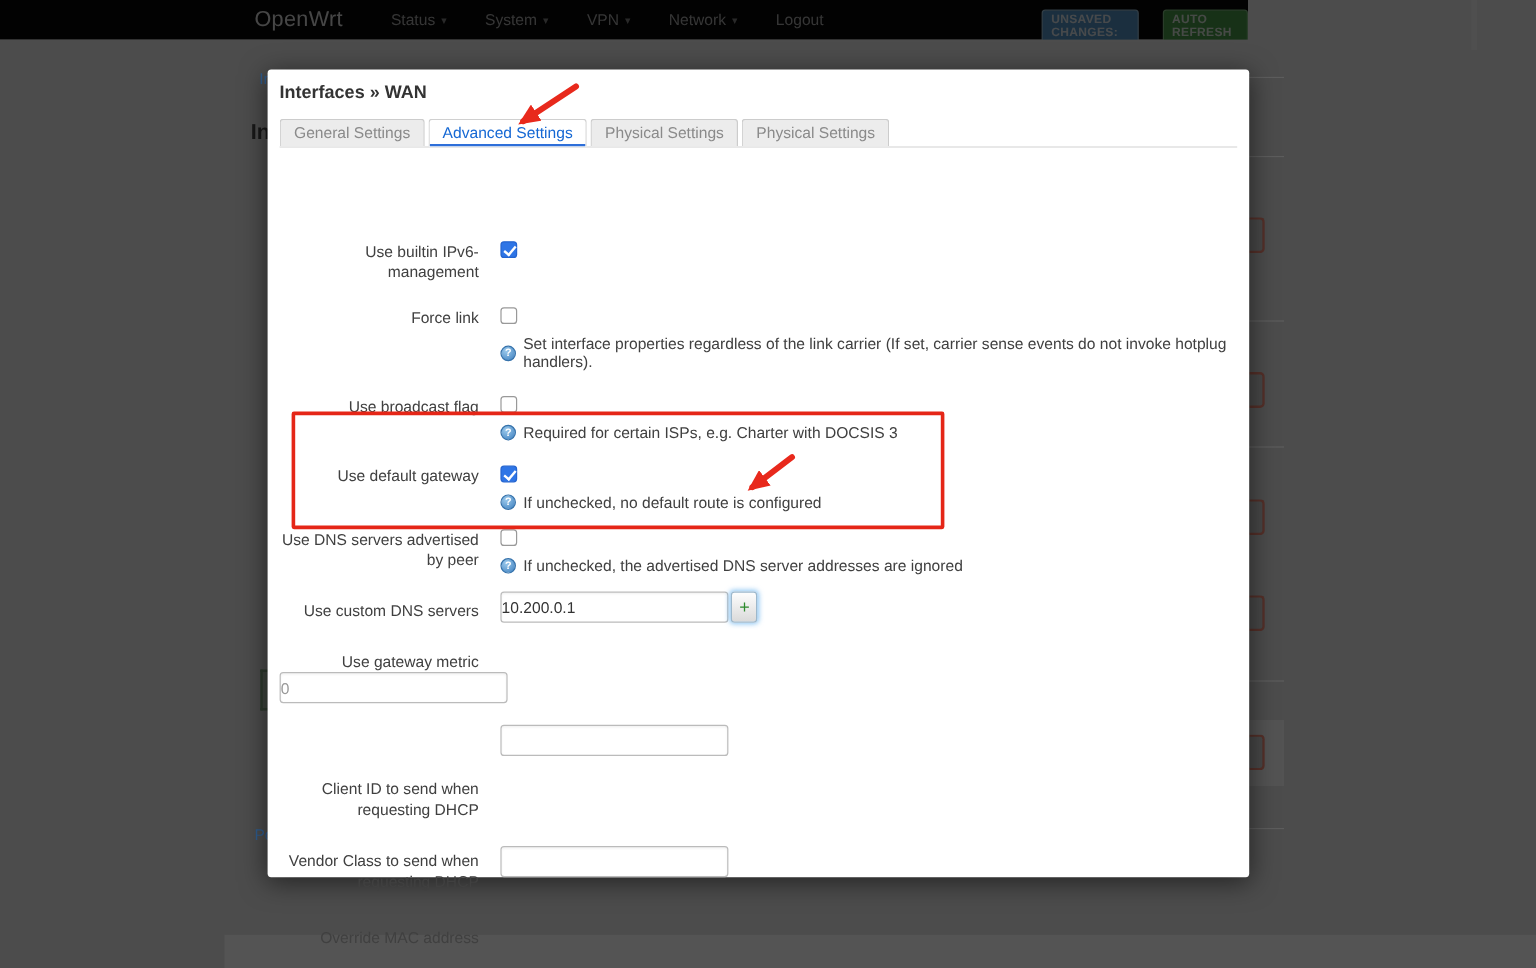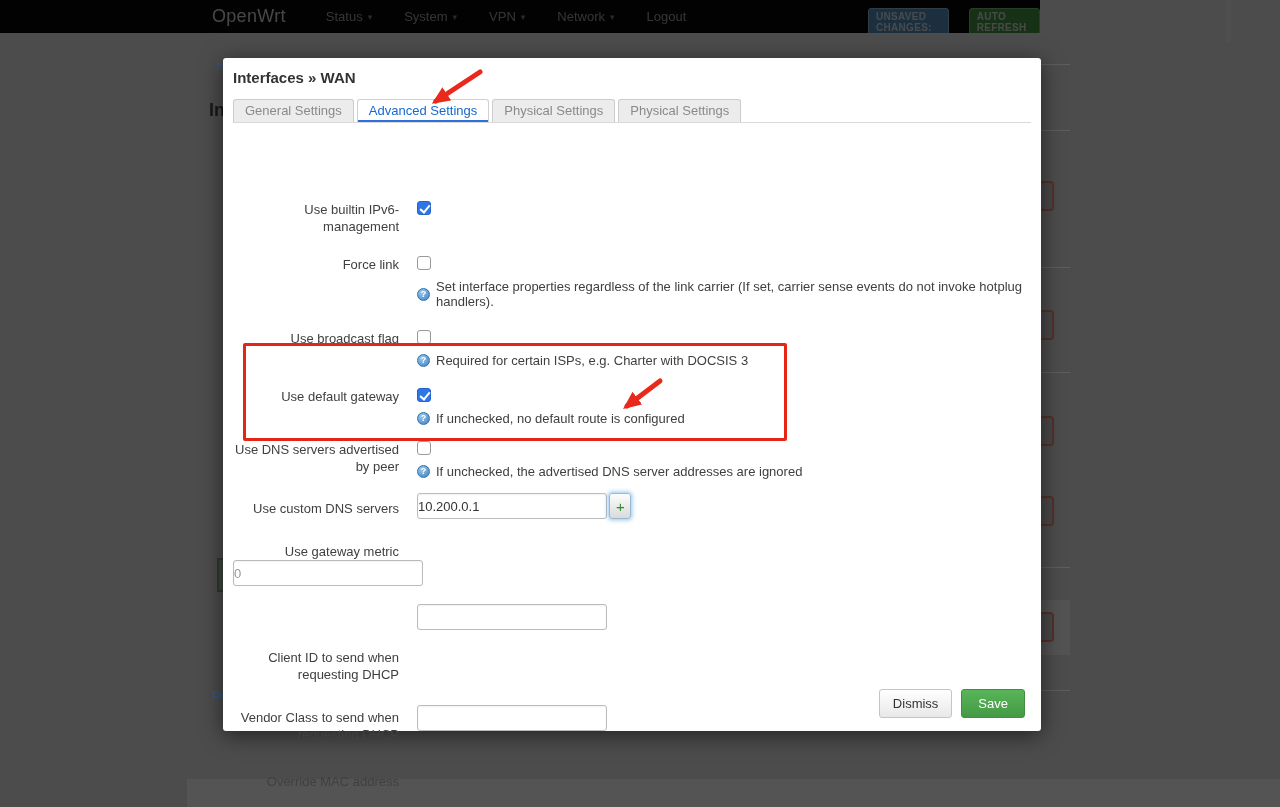--- a/index.html
+++ b/index.html
@@ -241,24 +241,20 @@
       <div class="lbl" style="padding-top:7px;">Override MAC address</div>
     </div>
 
     <div class="row">
       <div class="lbl" style="padding-top:7px;">Override MTU</div>
       <div class="ctrl"><input class="txt" type="text" placeholder="1500" style=""></div>
     </div>
 
   </div>
 
-  <div class="btn-row">
-    <button class="btn btn-dismiss">Dismiss</button>
-    <button class="btn btn-save">Save</button>
-  </div>
 </div>
 
 <div class="hl-box"></div>
 <svg class="annot-svg" width="1280" height="807">
   <defs>
     <marker id="ah" markerUnits="userSpaceOnUse" markerWidth="18" markerHeight="16" refX="13" refY="8" orient="auto">
       <path d="M0,0 L18,8 L0,16 z" fill="#e8291c"></path>
     </marker>
   </defs>
   <line x1="480" y1="72" x2="436" y2="101" stroke="#e8291c" stroke-width="5" stroke-linecap="round" marker-end="url(#ah)"></line>

